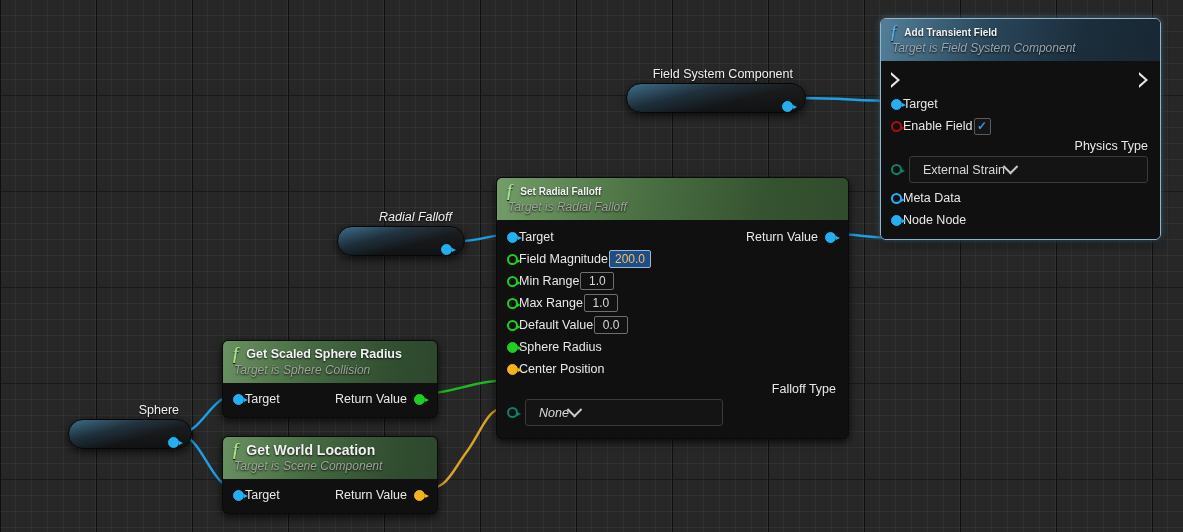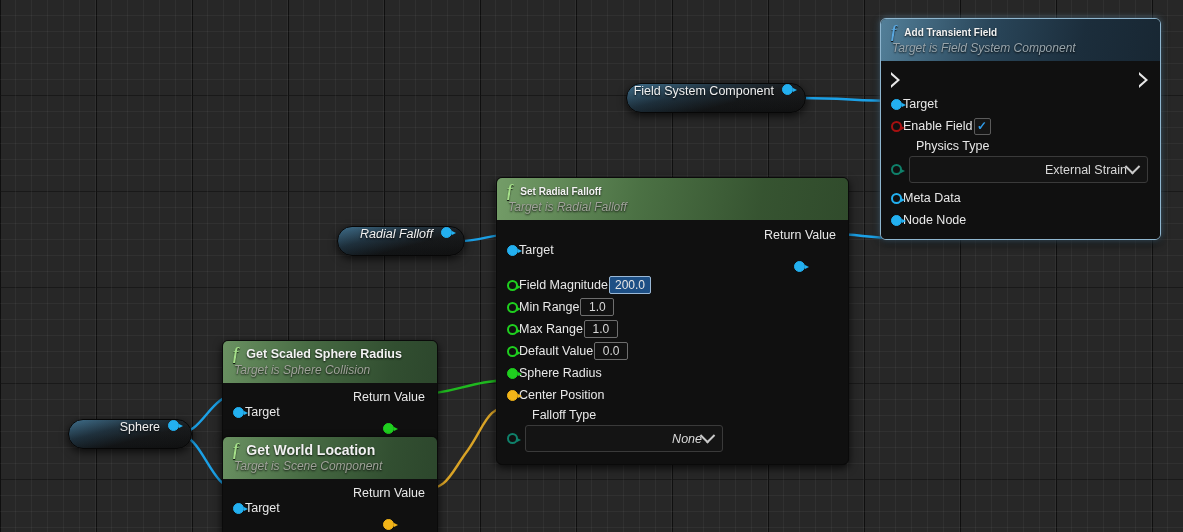--- a/index.html
+++ b/index.html
@@ -120,21 +120,21 @@
   .pin-row {
     position: relative;
     display: flex;
     align-items: center;
     min-height: 22px;
     padding: 2px 12px 2px 10px;
   }
   .pin-row.split { justify-content: space-between; }
 
   .pin-left { display: flex; align-items: center; gap: 1px; }
-  .pin-right { display: flex; align-items: center; gap: 19px; flex-direction: column; }
+  .pin-right { display: flex; align-items: center; gap: 7px; }
 
   .pin-label {
     font-size: 12.5px;
     color: #e8e8e8;
     white-space: nowrap;
   }
 
   
   .pin-dot {
     position: relative;
@@ -190,21 +190,21 @@
     height: 18px;
     padding: 0 5px;
     border: 1px solid #6e6e6e;
     border-radius: 2px;
     background: #111;
     color: #d8d8d8;
     font-size: 12px;
   }
   .val-box.focused {
     background: #1d4f85;
-    color: #e5e5e5;
+    color: #fdba74;
     border-color: #9ab8d6;
   }
 
   .checkbox {
     width: 17px; height: 17px;
     border: 1px solid #5b5b5b;
     border-radius: 2px;
     background: #151515;
     display: flex;
     align-items: center;
@@ -215,58 +215,60 @@
     font-weight: bold;
   }
 
   .field-stack { padding: 2px 12px 4px 10px; }
   .field-label {
     font-size: 12.5px;
     color: #e8e8e8;
     margin-left: 25px;
     margin-bottom: 3px;
     white-space: nowrap;
+    text-align: right;
   }
   .combo-row { display: flex; align-items: center; gap: 7px; }
   .combo {
     flex: 1 1 auto;
     height: 27px;
     border: 1px solid #3a3a3a;
     border-radius: 3px;
     background: #141414;
     display: flex;
     align-items: center;
-    justify-content: flex-end;
+    justify-content: flex-start;
     padding: 0 9px 0 13px;
     font-size: 12.5px;
     color: #d9d9d9;
   }
   .chev {
     width: 11px; height: 11px;
     border-right: 2px solid #c9c9c9;
     border-bottom: 2px solid #c9c9c9;
     transform: rotate(45deg) translate(-2px,-2px);
   }
 
   
   .var-node {
     position: absolute;
     display: flex;
-    align-items: flex-start;
+    align-items: flex-end;
     justify-content: flex-end;
-    gap: 8px;
+    gap: 20px;
     height: 30px;
     padding: 0 12px 0 18px;
     border-radius: 15px;
     border: 1px solid #070707;
     background:
       linear-gradient(165deg, rgba(95,185,240,0.52) 0%, rgba(52,110,150,0.30) 34%, rgba(26,44,58,0.12) 62%, rgba(18,26,32,0.05) 100%),
       linear-gradient(#1b1b1b, #101010);
     box-shadow: 0 3px 8px rgba(0,0,0,0.7);
     z-index: 10;
+    flex-direction: column;
   }
   .var-label {
     font-size: 12.5px;
     color: #f0f0f0;
     text-shadow: 0 1px 2px rgba(0,0,0,0.9);
     white-space: nowrap;
   }
 
   
   .c-object  { color: #23b0f0; }

